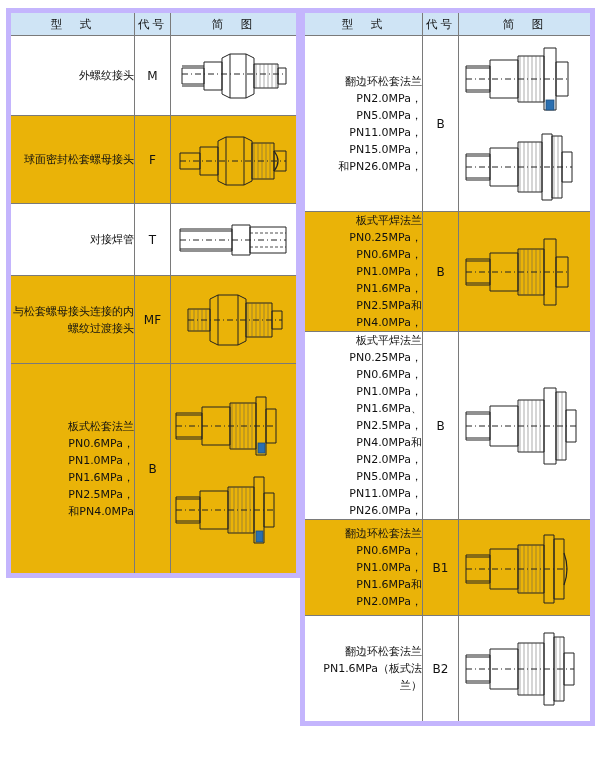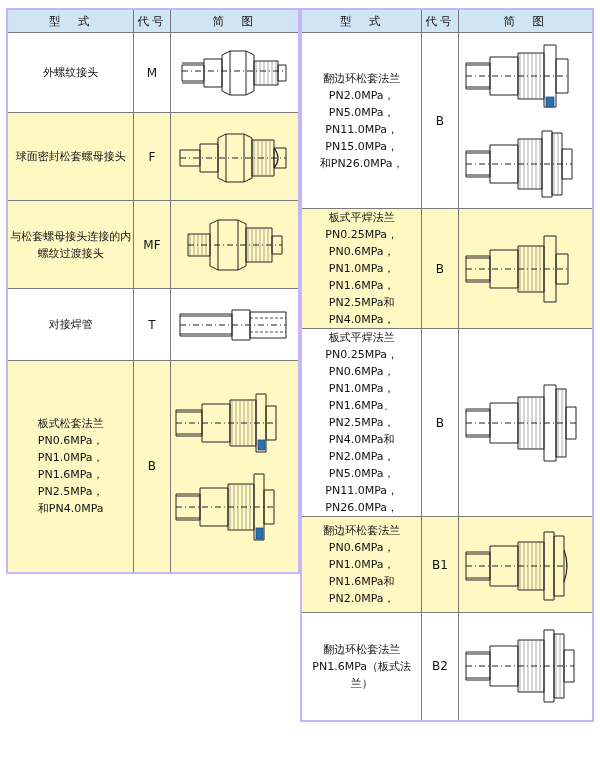--- a/index.html
+++ b/index.html
@@ -23,21 +23,21 @@
     table-layout:fixed;
   }
   table.main > tbody > tr > td{
     padding:0;
     vertical-align:top;
   }
   table.half{
     border-collapse:collapse;
     width:100%;
     table-layout:fixed;
-    border:2px solid #c4b5fd;
+    border:5px solid #c4b5fd;
   }
   table.half th, table.half td{
     border:1px solid #7a7a7a;
     padding:0;
   }
   table.half th{
     background:#cfe4f5;
     font-size:11.5px;
     font-weight:normal;
     height:22px;
@@ -48,33 +48,33 @@
   .c-code{width:36px;}
   .c-fig{width:128px;}
   .r-type{width:120px;}
   .r-code{width:36px;}
   .r-fig{width:134px;}
   td.type{
     font-size:11px;
     line-height:17px;
     padding:5px 5px 5px 6px;
     vertical-align:middle;
-    text-align:center;
+    text-align:right;
   }
   td.code{
     text-align:center;
     vertical-align:middle;
     font-size:12px;
   }
   td.fig{
     text-align:center;
     vertical-align:middle;
     padding:2px 0;
   }
-  .yellow{background:#fef9c3;}
+  .yellow{background:#eab308;}
   .white{background:#ffffff;}
   svg{display:block;margin:0 auto;}
   .ln{fill:none;stroke:#222;stroke-width:1;}
   .ln2{fill:none;stroke:#222;stroke-width:1.2;}
   .hatch{fill:none;stroke:#555;stroke-width:0.5;}
   .fillb{fill:#2a6fb0;stroke:#1d4f7e;stroke-width:0.8;}
   .dash{fill:none;stroke:#222;stroke-width:0.8;stroke-dasharray:3 2;}
 </style>
 </head>
 <body>
@@ -132,48 +132,48 @@
                   <path class="ln" d="M78 18 H100 V54 H78 Z"></path>
                   <path class="hatch" d="M80 18 L80 54 M84 18 L84 54 M88 18 L88 54 M92 18 L92 54 M96 18 L96 54"></path>
                   <path class="ln" d="M100 26 H112 V46 H100 Z"></path>
                   <path class="ln2" d="M100 26 q8 10 0 20"></path>
                   <path class="ln" d="M6 36 H112" stroke-dasharray="6 3 1 3" stroke-width="0.6"></path>
                 </svg>
               </td>
             </tr>
 
 
+            <tr style="height:72px;">
+              <td class="type white">对接焊管</td>
+              <td class="code white">T</td>
+              <td class="fig white">
+                <svg width="120" height="58" viewBox="0 0 120 58">
+                  <path class="ln" d="M6 18 H58 V40 H6 Z"></path>
+                  <path class="ln" d="M6 20 H58 M6 38 H58"></path>
+                  <path class="ln" d="M58 14 H76 V44 H58 Z"></path>
+                  <path class="ln" d="M76 16 H112 V42 H76 Z"></path>
+                  <path class="dash" d="M76 22 H112 M76 36 H112"></path>
+                  <path class="ln" d="M6 29 H112" stroke-dasharray="6 3 1 3" stroke-width="0.6"></path>
+                </svg>
+              </td>
+            </tr>
+
             <tr style="height:88px;">
               <td class="type yellow">与松套螺母接头连接的内螺纹过渡接头</td>
               <td class="code yellow">MF</td>
               <td class="fig yellow">
                 <svg width="120" height="70" viewBox="0 0 120 70">
                   <path class="ln" d="M14 24 H36 V46 H14 Z"></path>
                   <path class="hatch" d="M16 24 L16 46 M20 24 L20 46 M24 24 L24 46 M28 24 L28 46 M32 24 L32 46"></path>
                   <path class="ln" d="M36 14 L44 10 H64 L72 14 V56 L64 60 H44 L36 56 Z"></path>
                   <path class="ln" d="M44 10 V60 M64 10 V60"></path>
                   <path class="ln" d="M72 18 H98 V52 H72 Z"></path>
                   <path class="hatch" d="M74 18 L74 52 M78 18 L78 52 M82 18 L82 52 M86 18 L86 52 M90 18 L90 52 M94 18 L94 52"></path>
                   <path class="ln" d="M98 26 H108 V44 H98 Z"></path>
                   <path class="ln" d="M14 35 H108" stroke-dasharray="6 3 1 3" stroke-width="0.6"></path>
-                </svg>
-              </td>
-            </tr>
-
-            <tr style="height:72px;">
-              <td class="type white">对接焊管</td>
-              <td class="code white">T</td>
-              <td class="fig white">
-                <svg width="120" height="58" viewBox="0 0 120 58">
-                  <path class="ln" d="M6 18 H58 V40 H6 Z"></path>
-                  <path class="ln" d="M6 20 H58 M6 38 H58"></path>
-                  <path class="ln" d="M58 14 H76 V44 H58 Z"></path>
-                  <path class="ln" d="M76 16 H112 V42 H76 Z"></path>
-                  <path class="dash" d="M76 22 H112 M76 36 H112"></path>
-                  <path class="ln" d="M6 29 H112" stroke-dasharray="6 3 1 3" stroke-width="0.6"></path>
                 </svg>
               </td>
             </tr>
 
             <tr style="height:212px;">
               <td class="type yellow" style="white-space:pre-line;">板式松套法兰
 PN0.6MPa，PN1.0MPa，
 PN1.6MPa，PN2.5MPa，
 和PN4.0MPa</td>
               <td class="code yellow">B</td>

